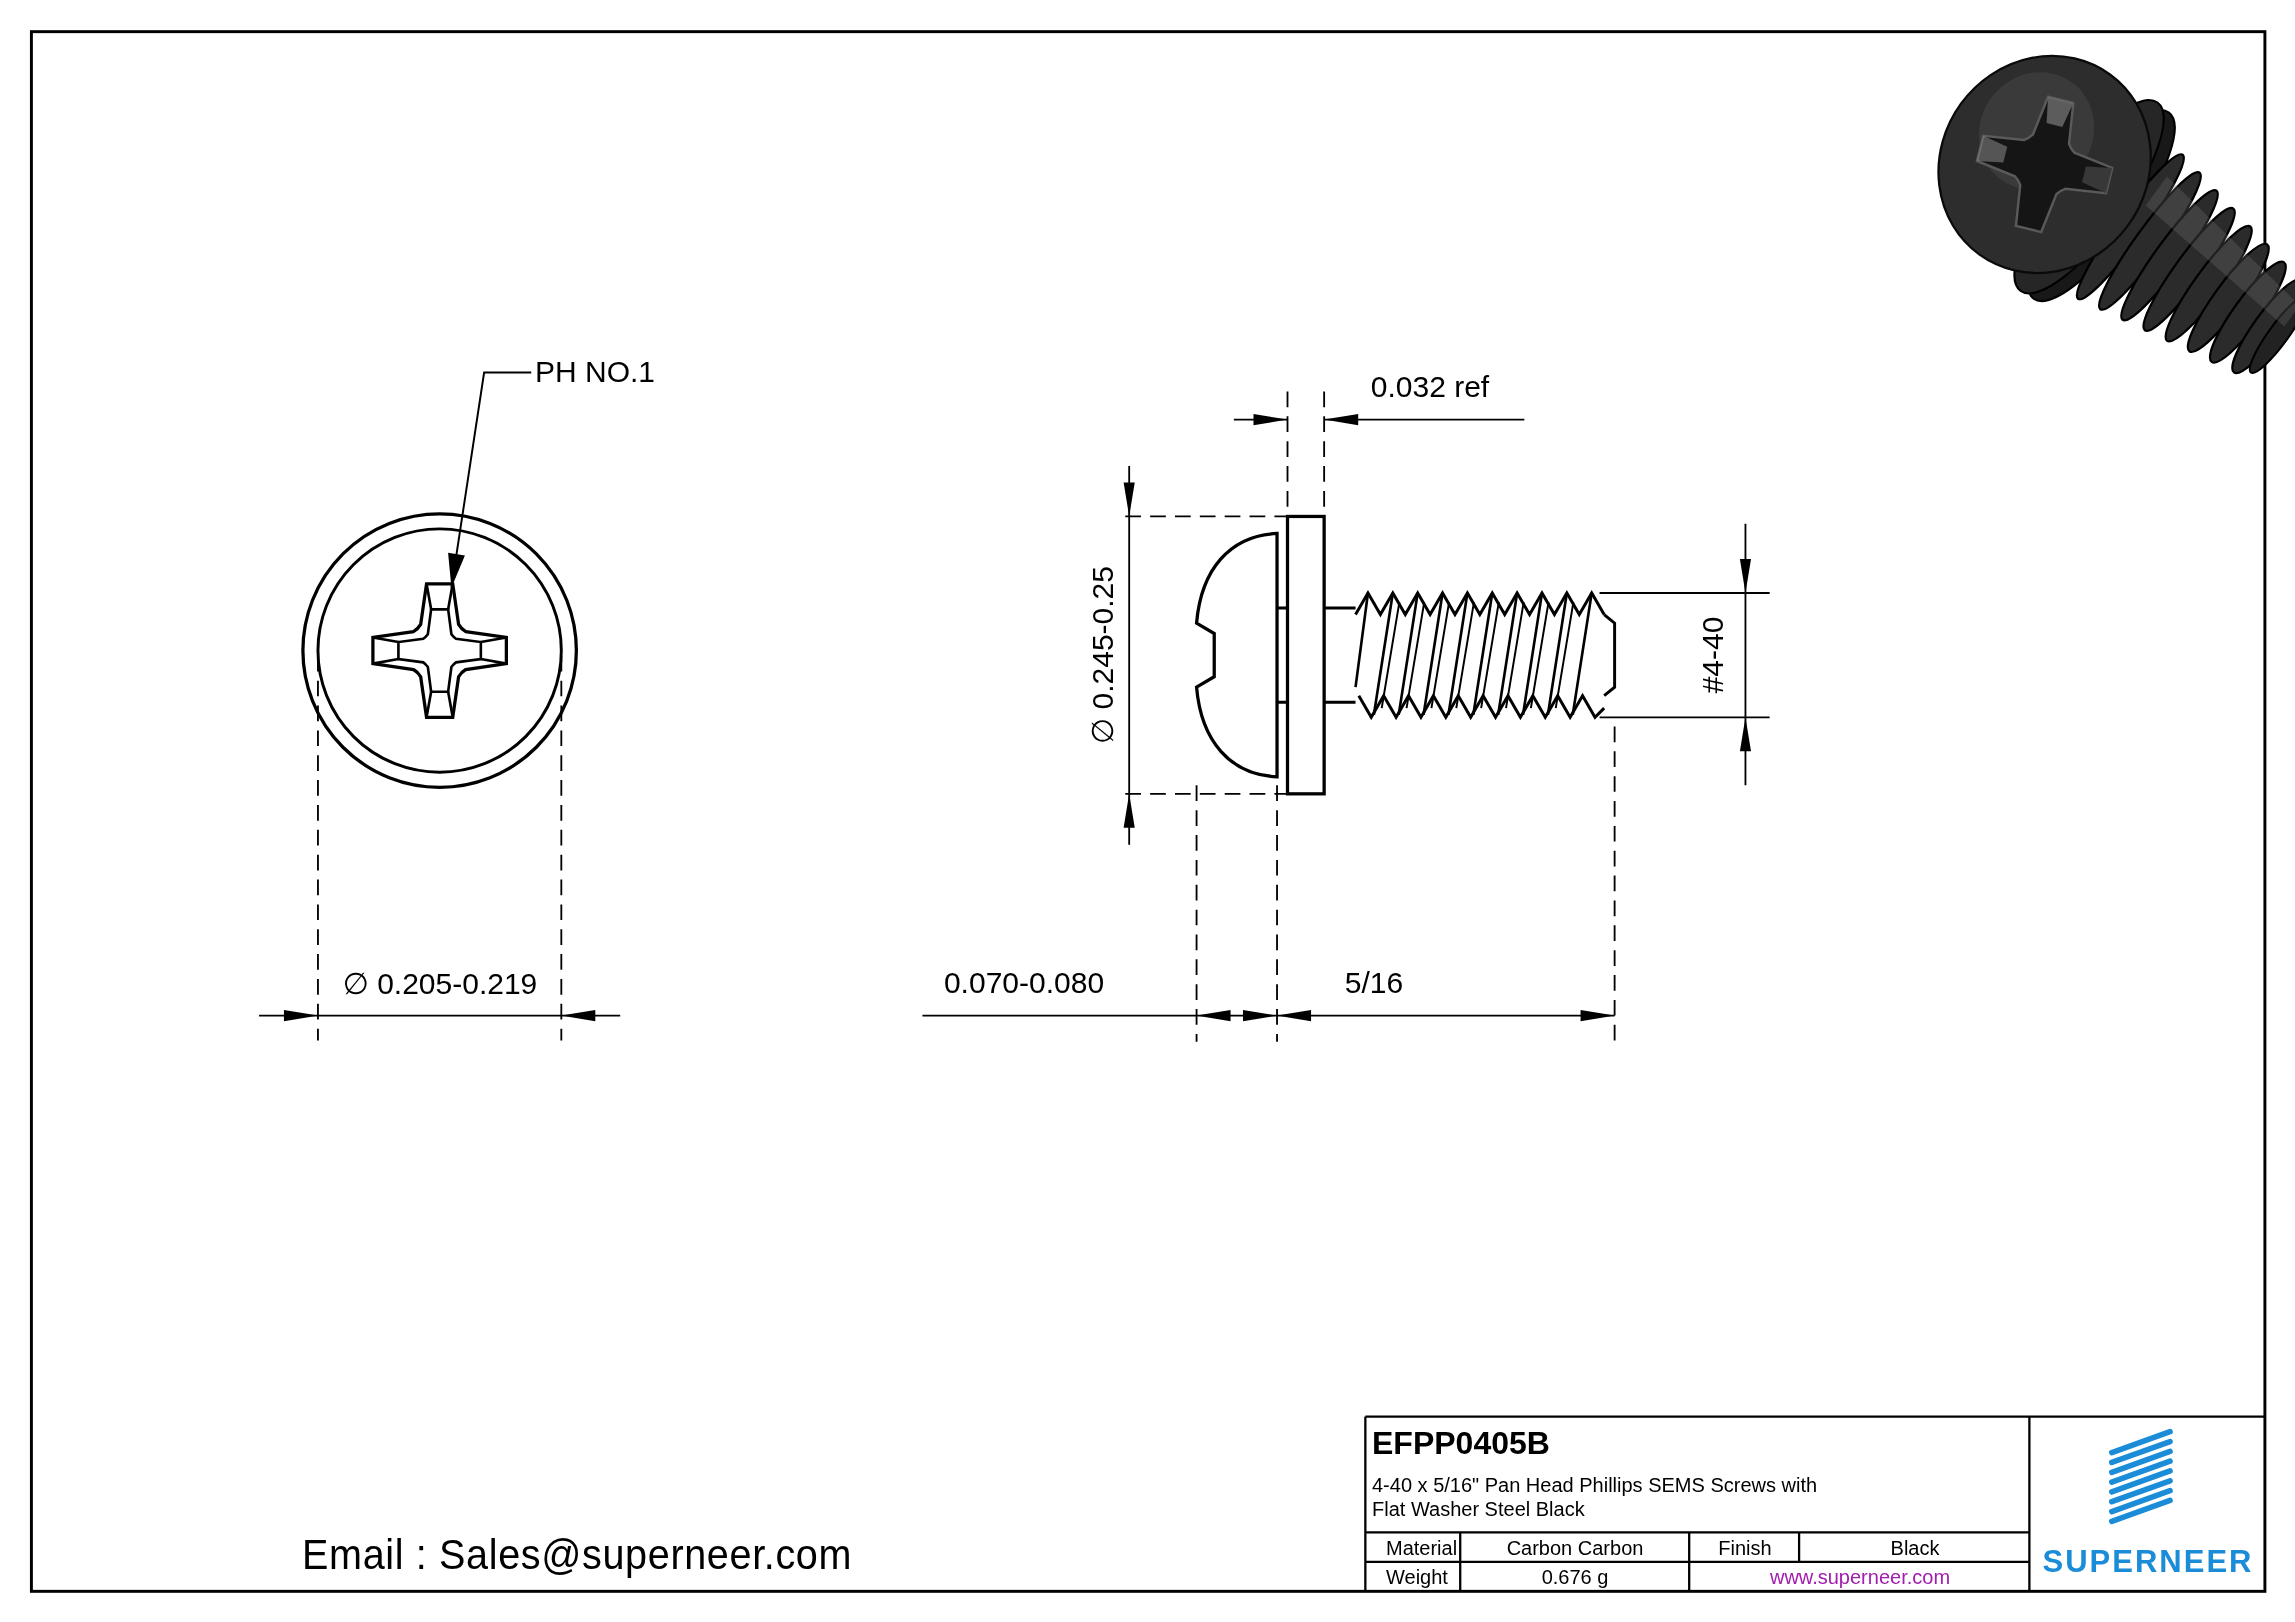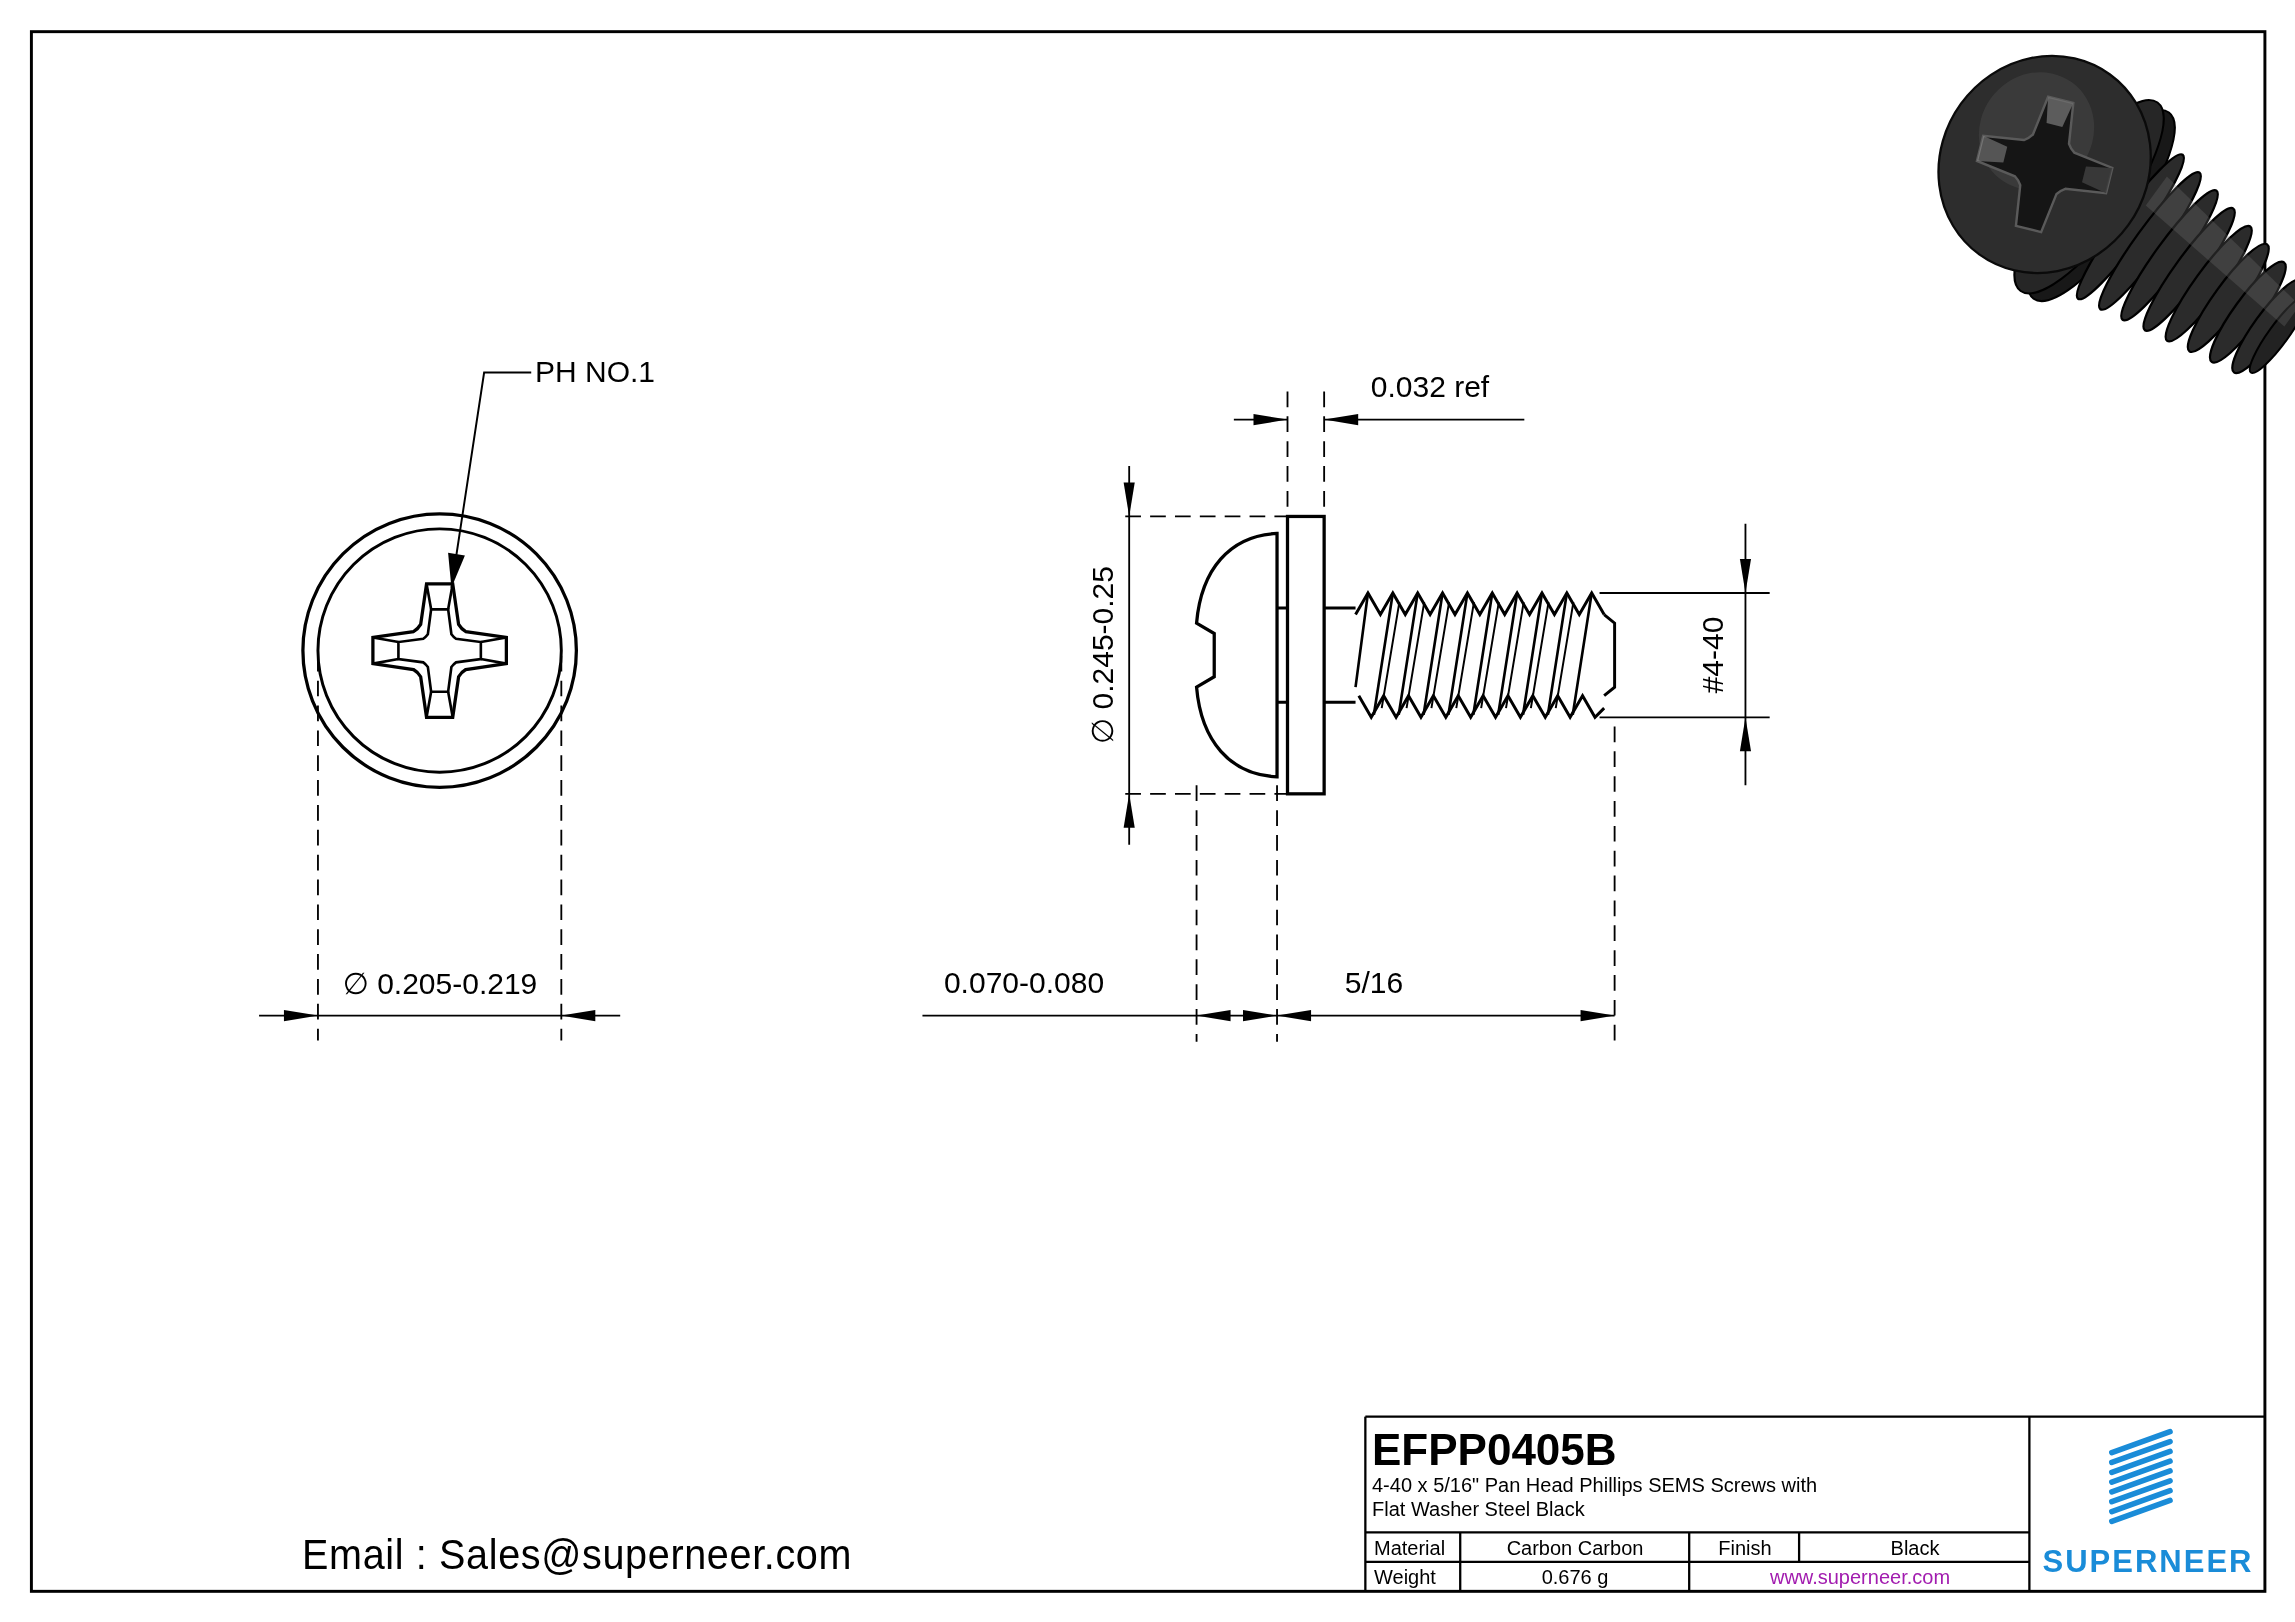--- a/index.html
+++ b/index.html
@@ -5,25 +5,25 @@
   html,body{margin:0;padding:0;background:#ffffff;}
   #canvas{position:relative;width:2295px;height:1623px;background:#ffffff;
           font-family:"Liberation Sans", sans-serif;color:#000;overflow:hidden;border-radius:20px;}
   svg{position:absolute;left:0;top:0;}
   .txt{position:absolute;white-space:nowrap;color:#000;}
   .dim{font-size:30px;}
   .ctr{transform:translate(-50%,-50%);}
   .rot{transform:translate(-50%,-50%) rotate(-90deg);}
   .callout{font-size:30px;}
   .email{font-size:43px;transform:scaleX(0.92);transform-origin:left center;letter-spacing:0.7px;}
-  .pn{font-size:44px;font-weight:bold;letter-spacing:0px;}
+  .pn{font-size:32px;font-weight:bold;letter-spacing:0px;}
   .desc{font-size:20px;}
   .tbl{font-size:20px;}
   .tbl-ctr{transform:translate(-50%,-50%);}
-  .tbl-left{transform:translate(0,-50%);}
+  .tbl-left{transform:translate(0,-50%);margin-left:12px;}
   .link{color:#a21caf;}
   .brand{font-size:31px;font-weight:bold;letter-spacing:2px;color:#1a8cd8;transform:translate(-50%,-50%);}
 </style>
 </head>
 <body>
 
 <div id="canvas">
 
   <svg width="2295" height="1623" viewBox="0 0 3508 2480">
 

